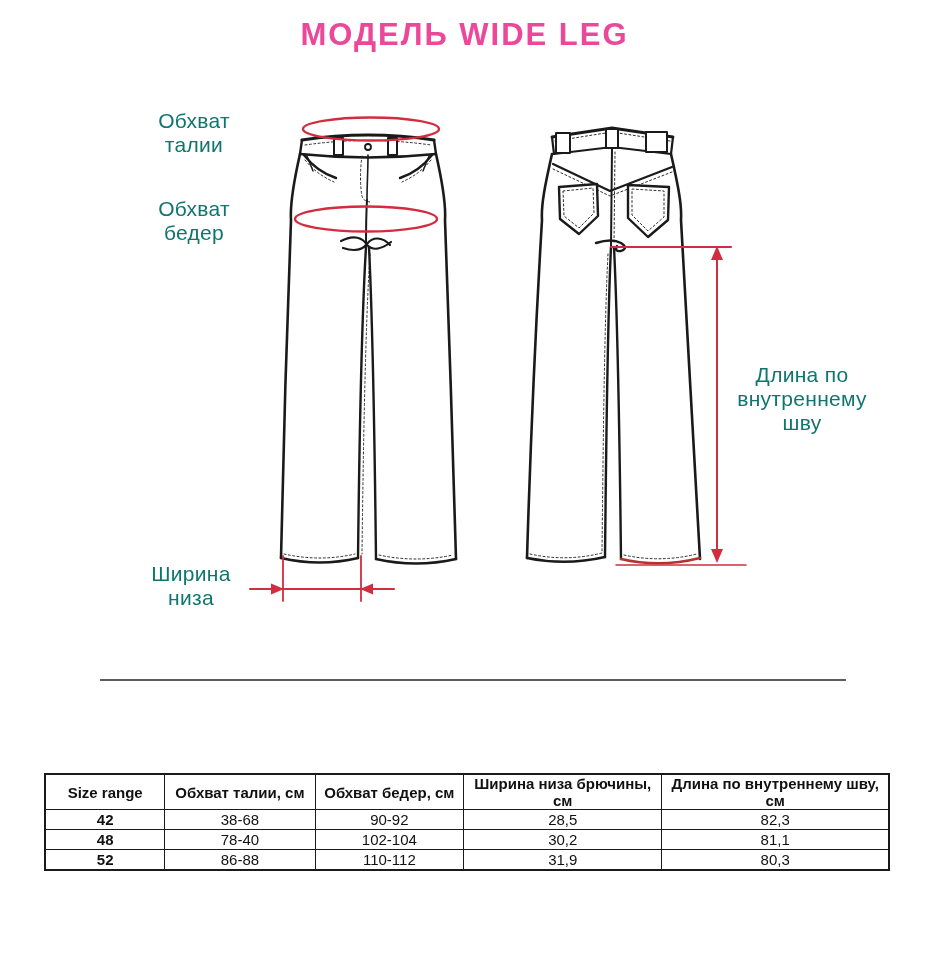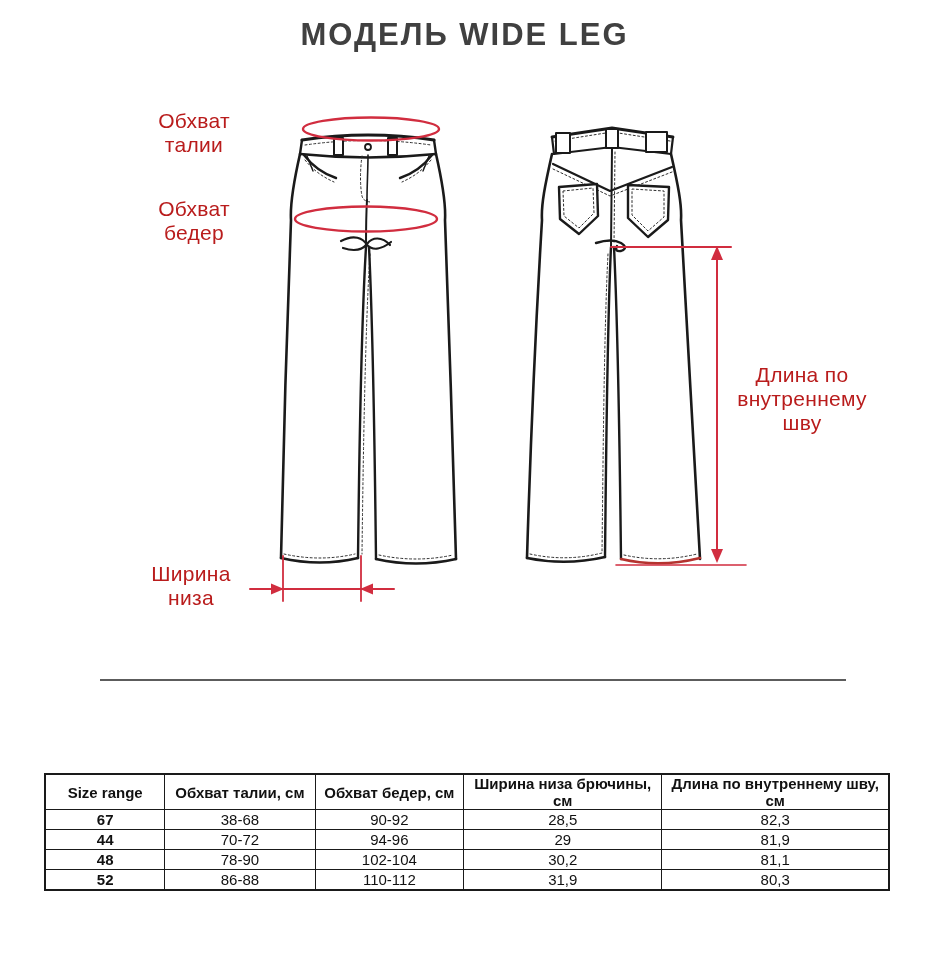--- a/index.html
+++ b/index.html
@@ -4,36 +4,36 @@
 <style>
   * { margin:0; padding:0; box-sizing:border-box; }
   html,body { background:#ffffff; }
   .page {
     position:relative; width:929px; height:953px; background:#ffffff;
     font-family:"Liberation Sans","DejaVu Sans",sans-serif; color:#1d1d1f;
     overflow:hidden;
   }
   .page-title {
     position:absolute; top:17px; left:0; width:929px; text-align:center;
-    font-size:31px; font-weight:700; letter-spacing:2px; color:#404040;
+    font-size:31px; font-weight:700; letter-spacing:2px; color:#ec4899;
   }
   .section-title {
     position:absolute; top:714px; left:0; width:929px; text-align:center;
     font-size:27px; font-weight:700; letter-spacing:1px; color:#161616;
   }
   .diagram-svg { position:absolute; top:0; left:0; }
   .ink   { stroke:var(--ink); fill:none; stroke-linecap:round; stroke-linejoin:round; }
   .inkf  { stroke:var(--ink); fill:#ffffff; stroke-linejoin:round; }
   .stitch{ stroke:#2e2e2e; fill:none; stroke-width:1; stroke-dasharray:2 2.4; stroke-linecap:round; }
   .ann   { stroke:var(--ann); fill:none; stroke-linecap:round; }
   .ann-fill { fill:var(--ann); stroke:none; }
   .hem-red  { stroke:#b4332f; fill:none; stroke-linecap:round; }
   .measure-label {
     position:absolute; white-space:pre-line; text-align:center;
-    font-size:21px; line-height:24px; color:#b91c1c; letter-spacing:0.3px;
+    font-size:21px; line-height:24px; color:#0f766e; letter-spacing:0.3px;
   }
   .divider { position:absolute; top:679px; left:100px; width:746px; height:2px; background:#5c5c5c; }
   .size-table {
     position:absolute; top:773px; left:44px; width:846px;
     border-collapse:collapse; table-layout:fixed;
     font-size:15px; color:#111; background:#fff;
     border:2px solid #1a1a1a;
   }
   .size-table th, .size-table td {
     border:1px solid #1a1a1a; text-align:center; vertical-align:middle;
@@ -178,36 +178,29 @@
         <tr>
           <th>Size range</th>
           <th>Обхват талии, см</th>
           <th>Обхват бедер, см</th>
           <th>Ширина низа брючины, см</th>
           <th>Длина по внутреннему шву, см</th>
         </tr>
       </thead>
     <tbody>
         <tr>
-          <td class="size-col">67</td>
+          <td class="size-col">42</td>
           <td>38-68</td>
           <td>90-92</td>
           <td>28,5</td>
           <td>82,3</td>
         </tr>
         <tr>
-          <td class="size-col">44</td>
-          <td>70-72</td>
-          <td>94-96</td>
-          <td>29</td>
-          <td>81,9</td>
-        </tr>
-        <tr>
           <td class="size-col">48</td>
-          <td>78-90</td>
+          <td>78-40</td>
           <td>102-104</td>
           <td>30,2</td>
           <td>81,1</td>
         </tr>
         <tr>
           <td class="size-col">52</td>
           <td>86-88</td>
           <td>110-112</td>
           <td>31,9</td>
           <td>80,3</td>

